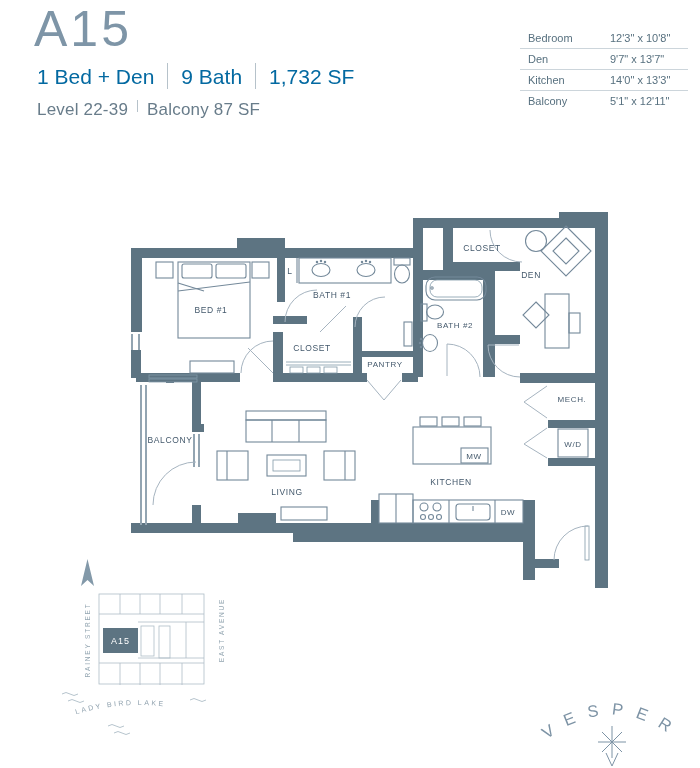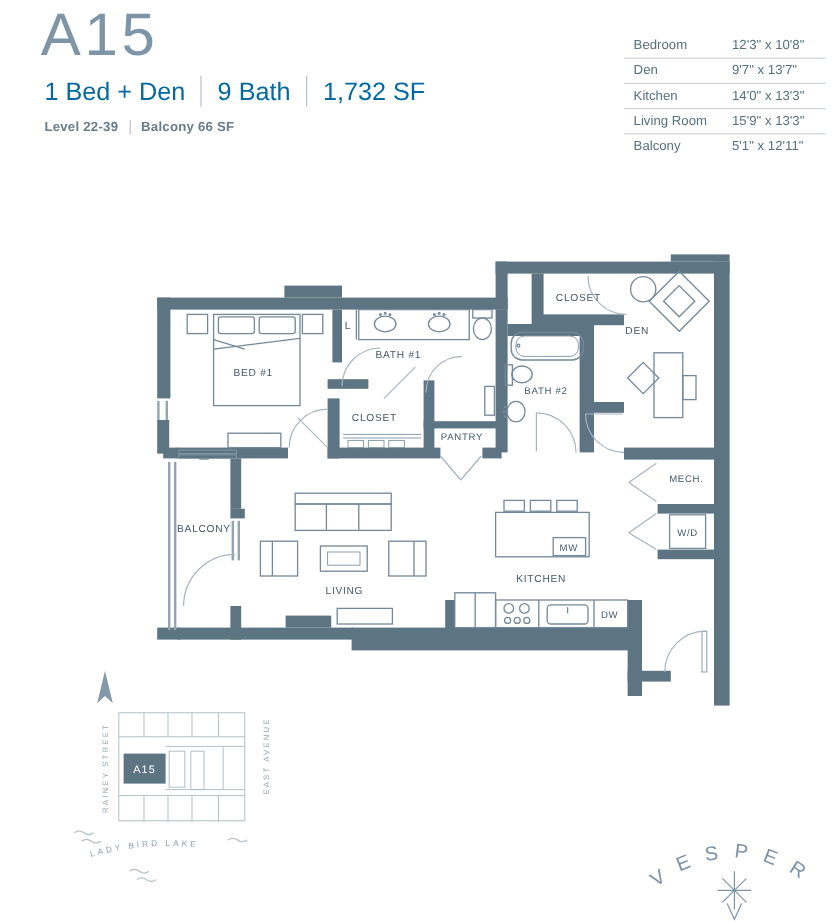--- a/index.html
+++ b/index.html
@@ -8,21 +8,21 @@
   .page{position:absolute;inset:0;background:#fff;}
 
   
   .unit-title{position:absolute;left:34px;top:0px;font-size:50px;font-weight:400;
               letter-spacing:3px;color:#7e95a7;}
   .spec-line{position:absolute;left:37px;top:63px;display:flex;align-items:flex-end;
              font-size:21px;color:#0369a1;}
   .spec-item{white-space:nowrap;}
   .spec-divider{width:1px;height:26px;background:#b6c2ca;margin:0 13px;}
   .meta-line{position:absolute;left:37px;top:100px;display:flex;align-items:flex-start;
-             font-size:11px;color:#687c8a;letter-spacing:.2px;font-weight:bold;}
+             font-size:17px;color:#687c8a;letter-spacing:.2px;}
   .meta-divider{width:1px;height:12px;background:#b6c2ca;margin:0 9px;}
 
   
   .dim-table{position:absolute;left:520px;top:28px;width:168px;font-size:11px;color:#57707f;}
   .dim-row{display:flex;align-items:center;padding:4px 0 4px 8px;height:12px;}
   .dim-row.bordered{border-bottom:1px solid #ccd5db;}
   .dim-room{width:82px;}
   .dim-size{flex:1;}
 
   
@@ -54,39 +54,35 @@
   <div class="spec-line">
     <span class="spec-item">1 Bed + Den</span>
     <span class="spec-divider"></span>
     <span class="spec-item">9 Bath</span>
     <span class="spec-divider"></span>
     <span class="spec-item">1,732 SF</span>
   </div>
   <div class="meta-line">
     <span>Level 22-39</span>
     <span class="meta-divider"></span>
-    <span>Balcony 66 SF</span>
+    <span>Balcony 87 SF</span>
   </div>
 
   <div class="dim-table">
     <div class="dim-row bordered">
       <span class="dim-room">Bedroom</span>
       <span class="dim-size">12'3" x 10'8"</span>
     </div>
     <div class="dim-row bordered">
       <span class="dim-room">Den</span>
       <span class="dim-size">9'7" x 13'7"</span>
     </div>
     <div class="dim-row bordered">
       <span class="dim-room">Kitchen</span>
       <span class="dim-size">14'0" x 13'3"</span>
-    </div>
-    <div class="dim-row bordered">
-      <span class="dim-room">Living Room</span>
-      <span class="dim-size">15'9" x 13'3"</span>
     </div>
     <div class="dim-row">
       <span class="dim-room">Balcony</span>
       <span class="dim-size">5'1" x 12'11"</span>
     </div>
   </div>
 
   <svg width="700" height="768" viewBox="0 0 700 768">
 
     <g>

